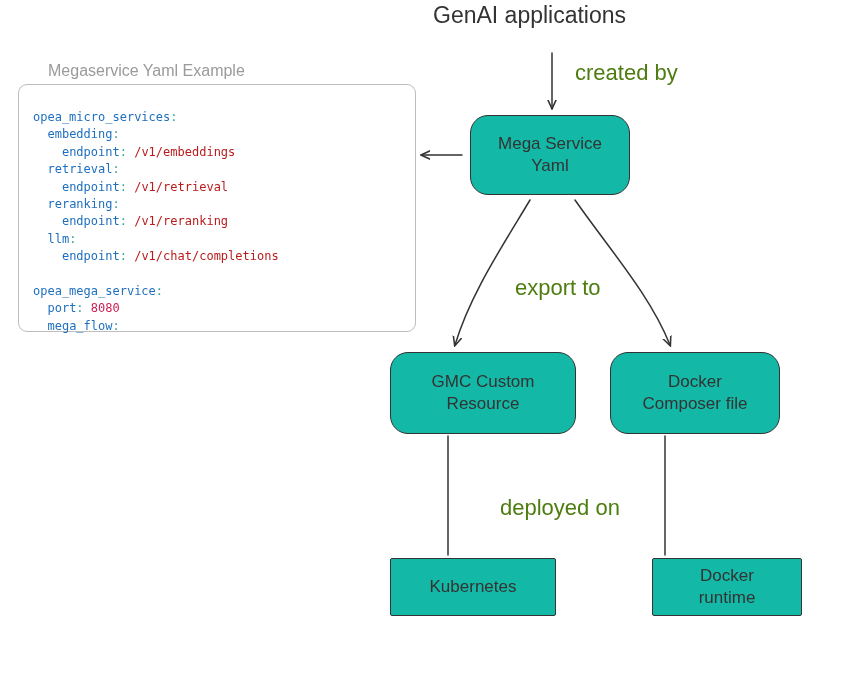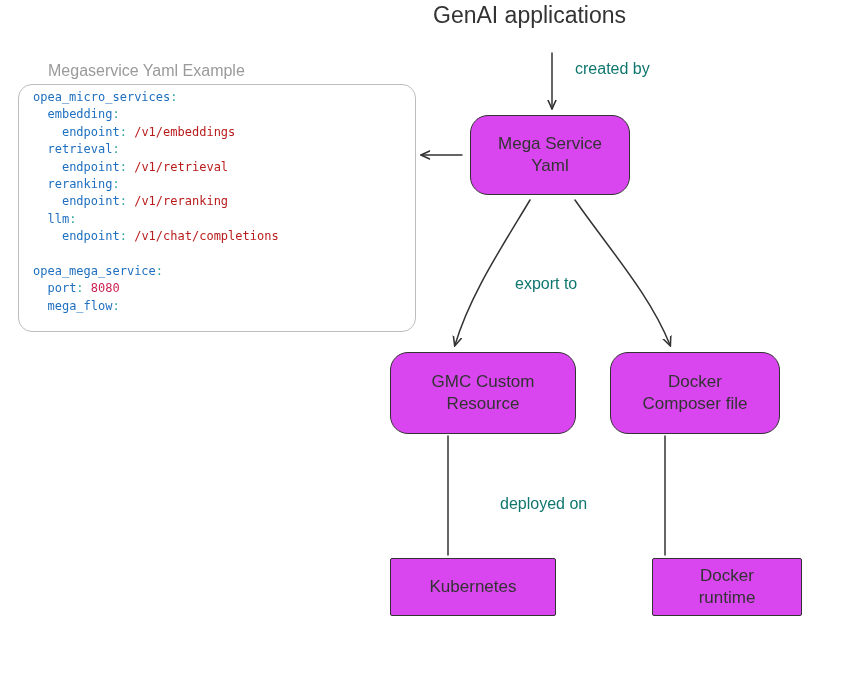--- a/index.html
+++ b/index.html
@@ -16,28 +16,28 @@
   .title {
     position: absolute;
     top: 2px;
     left: 433px;
     font-size: 23px;
     font-weight: 300;
     color: #333;
   }
   .label {
     position: absolute;
-    font-size: 16px;
+    font-size: 22px;
     font-weight: 300;
-    color: #0f766e;
+    color: #4d7c0f;
   }
   .node {
     position: absolute;
     border: 1.5px solid #333;
-    background: #d946ef;
+    background: #14b8a6;
     display: flex;
     align-items: center;
     justify-content: center;
     text-align: center;
     font-size: 17px;
     font-weight: 300;
     line-height: 1.3;
     padding: 6px 10px;
   }
   .rounded { border-radius: 18px; }
@@ -51,22 +51,22 @@
     font-weight: 300;
     margin-left: 24px;
   }
   .panel {
     position: absolute;
     top: 84px;
     left: 18px;
     width: 398px;
     height: 248px;
     border: 1.5px solid #bdbdbd;
-    border-radius: 14px;
-    padding: 4px 14px;
+    border-radius: 9px;
+    padding: 24px 14px;
     font-family: ui-monospace, Menlo, Consolas, monospace;
     font-size: 12px;
     line-height: 1.45;
     white-space: pre;
     color: #2aa59a;
   }
   .k  { color: #1e6fbf; }  
   .v  { color: #b91c1c; }  
   .n  { color: #cc2255; text-align: right; }  
   svg.arrows {

